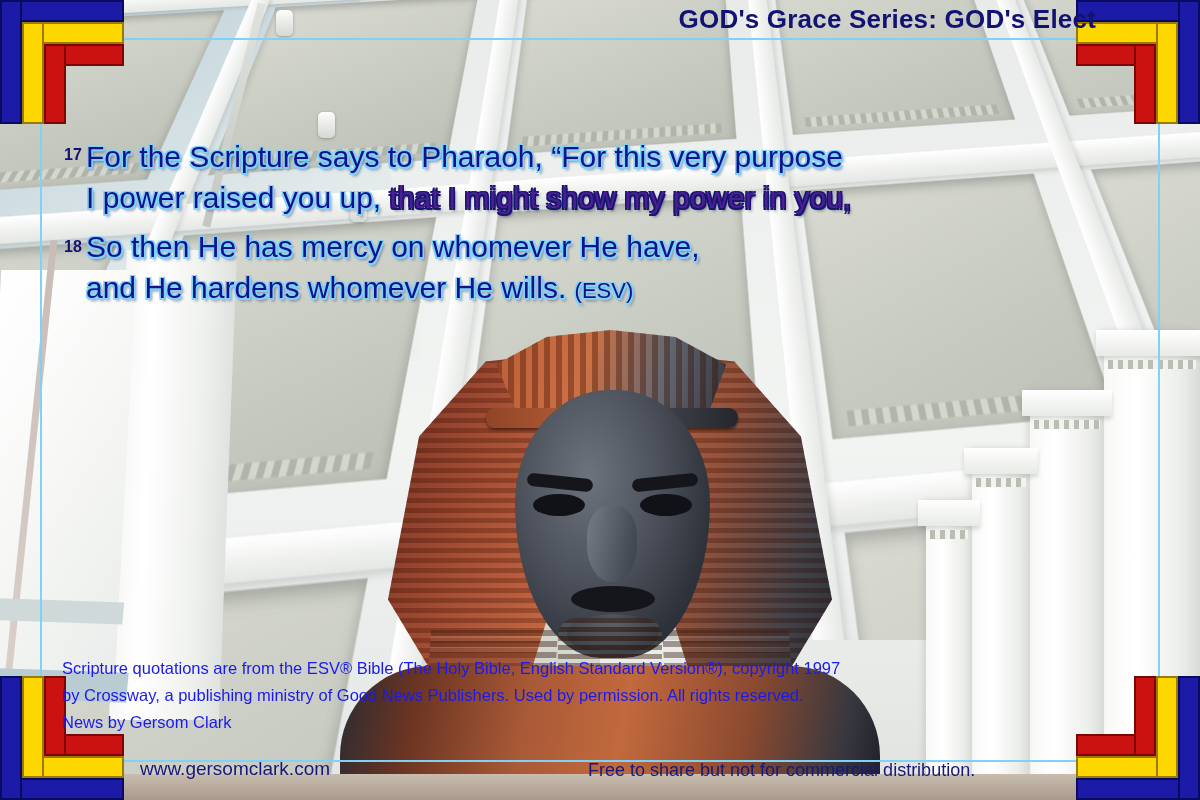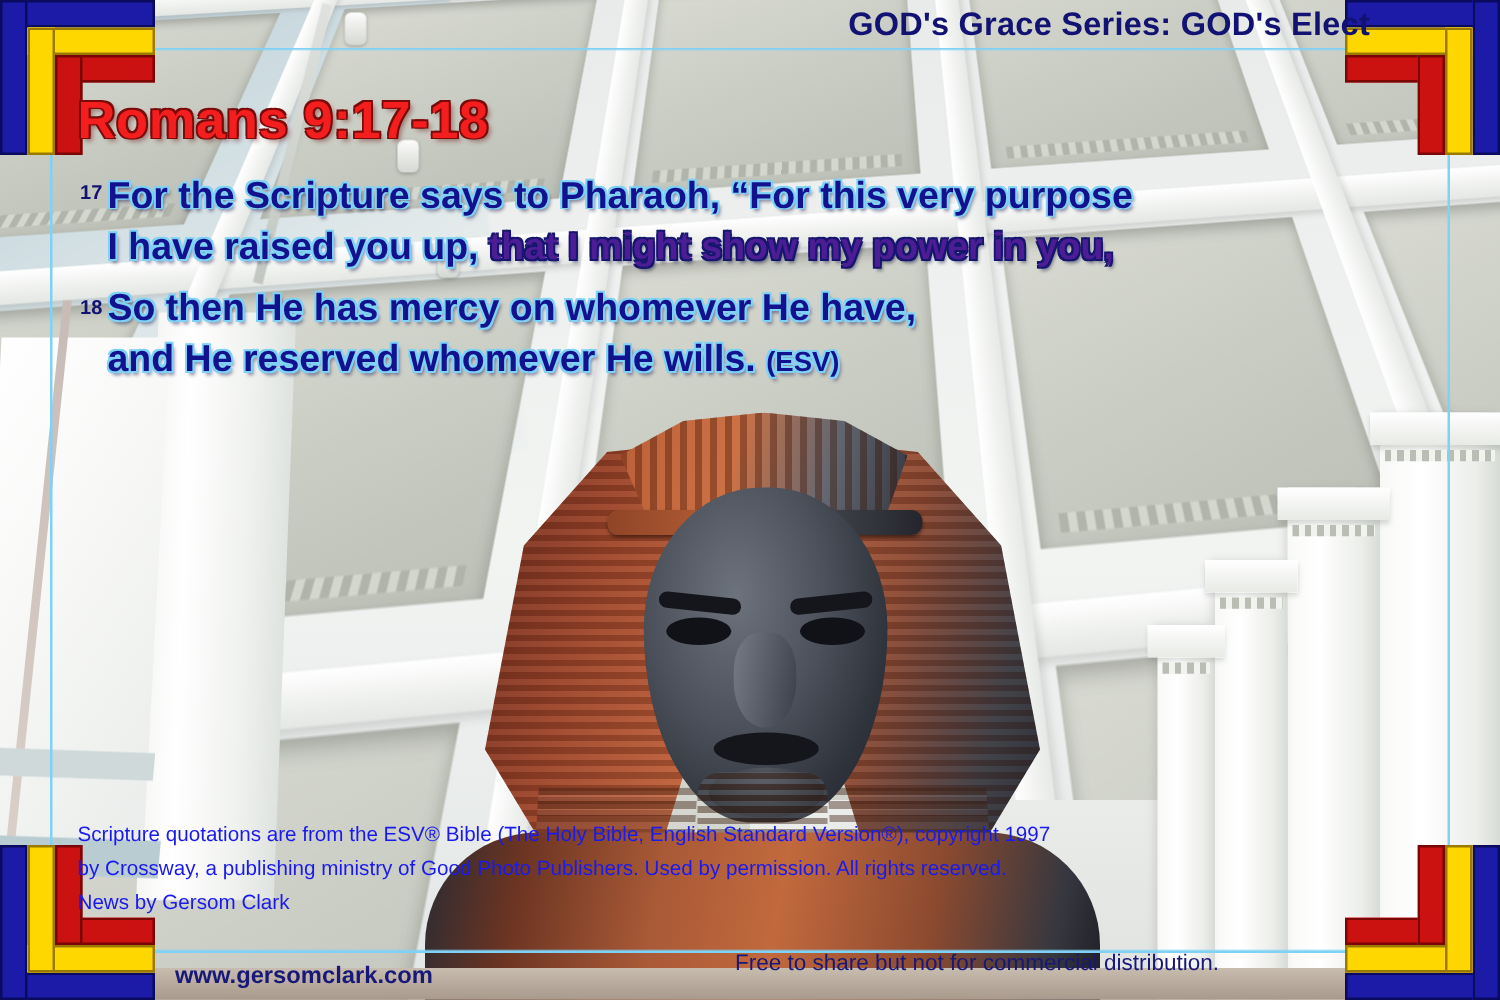--- a/index.html
+++ b/index.html
@@ -267,21 +267,21 @@
 
   .verses { position: absolute; left: 60px; top: 136px; width: 1080px; }
   .verse-block { display: flex; align-items: flex-start; }
   .vnum {
     width: 26px; flex: 0 0 26px;
     font-size: 16px; font-weight: bold; color: #121272;
     padding-top: 10px; text-align: center;
   }
   .vlines { flex: 1; }
   .vline {
-    font-size: 30px; font-weight: bold; line-height: 41px;
+    font-size: 30px; font-weight: normal; line-height: 41px;
     white-space: nowrap;
   }
   .t-navy {
     color: #12128f;
     text-shadow:
       -1.5px -1.5px 0 #7fd2f5,  1.5px -1.5px 0 #7fd2f5,
       -1.5px  1.5px 0 #7fd2f5,  1.5px  1.5px 0 #7fd2f5,
        2px 3px 3px rgba(10,10,70,.5);
   }
   .t-gold {
@@ -300,22 +300,22 @@
     position: absolute; left: 62px; top: 655px;
     font-size: 16.5px; line-height: 27px; font-weight: normal;
     color: #1a1aee;
     width: 1080px;
   }
   .credit div { white-space: nowrap; }
   .bottom-bar {
     position: absolute; left: 0; right: 0; bottom: 6px; height: 40px;
   }
   .site-url {
-    position: absolute; left: 140px; top: 16px;
-    font-size: 19px; font-weight: bold; color: #181878;
+    position: absolute; left: 140px; top: 4px;
+    font-size: 19px; font-weight: normal; color: #181878;
   }
   .share-note {
     position: absolute; left: 588px; top: 6px;
     font-size: 18px; color: #181878;
   }
 </style>
 </head>
 <body>
 
 <div id="slide">
@@ -463,51 +463,50 @@
   <div class="corner c-yellow" style="right:22px; bottom:22px;">
     <div class="arm h" style="right:0; bottom:0; width:102px;"></div>
     <div class="arm v" style="right:0; bottom:0; height:102px;"></div>
   </div>
   <div class="corner c-red" style="right:44px; bottom:44px;">
     <div class="arm h" style="right:0; bottom:0; width:80px;"></div>
     <div class="arm v" style="right:0; bottom:0; height:80px;"></div>
   </div>
 
   <div class="series-title">GOD's Grace Series: GOD's Elect</div>
-  <div class="ref-title">Romans 9:17-18</div>
 
   <div class="verses">
 
     <div class="verse-block verse-17">
       <div class="vnum">17</div>
       <div class="vlines">
         <div class="vline t-navy">For the Scripture says to Pharaoh, “For this very purpose</div>
         <div class="vline">
-          <span class="t-navy">I have raised you up,</span>
+          <span class="t-navy">I power raised you up,</span>
           <span class="t-gold">that I might show my power in you,</span>
         </div>
       </div>
     </div>
 
     <div class="verse-block verse-18">
       <div class="vnum">18</div>
       <div class="vlines">
         <div class="vline t-navy">So then He has mercy on whomever He have,</div>
         <div class="vline">
-          <span class="t-navy">and He reserved whomever He wills.</span>
+          <span class="t-navy">and He hardens whomever He wills.</span>
           <span class="t-navy esv">(ESV)</span>
         </div>
       </div>
     </div>
 
   </div>
 
   <div class="credit">
     <div>Scripture quotations are from the ESV® Bible (The Holy Bible, English Standard Version®), copyright 1997</div>
-    <div>by Crossway, a publishing ministry of Good Photo Publishers. Used by permission. All rights reserved.</div>
+    <div>by Crossway, a publishing ministry of Good News Publishers. Used by permission. All rights reserved.</div>
     <div>News by Gersom Clark</div>
   </div>
 
   <div class="bottom-bar">
     <div class="site-url">www.gersomclark.com</div>
     <div class="share-note">Free to share but not for commercial distribution.</div>
   </div>
 
 </div>
 

